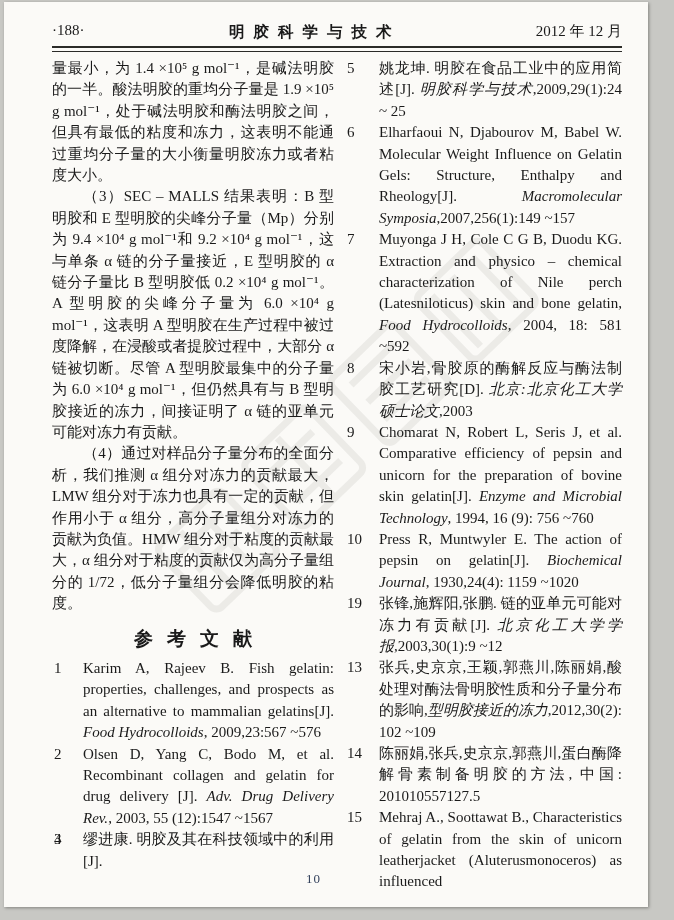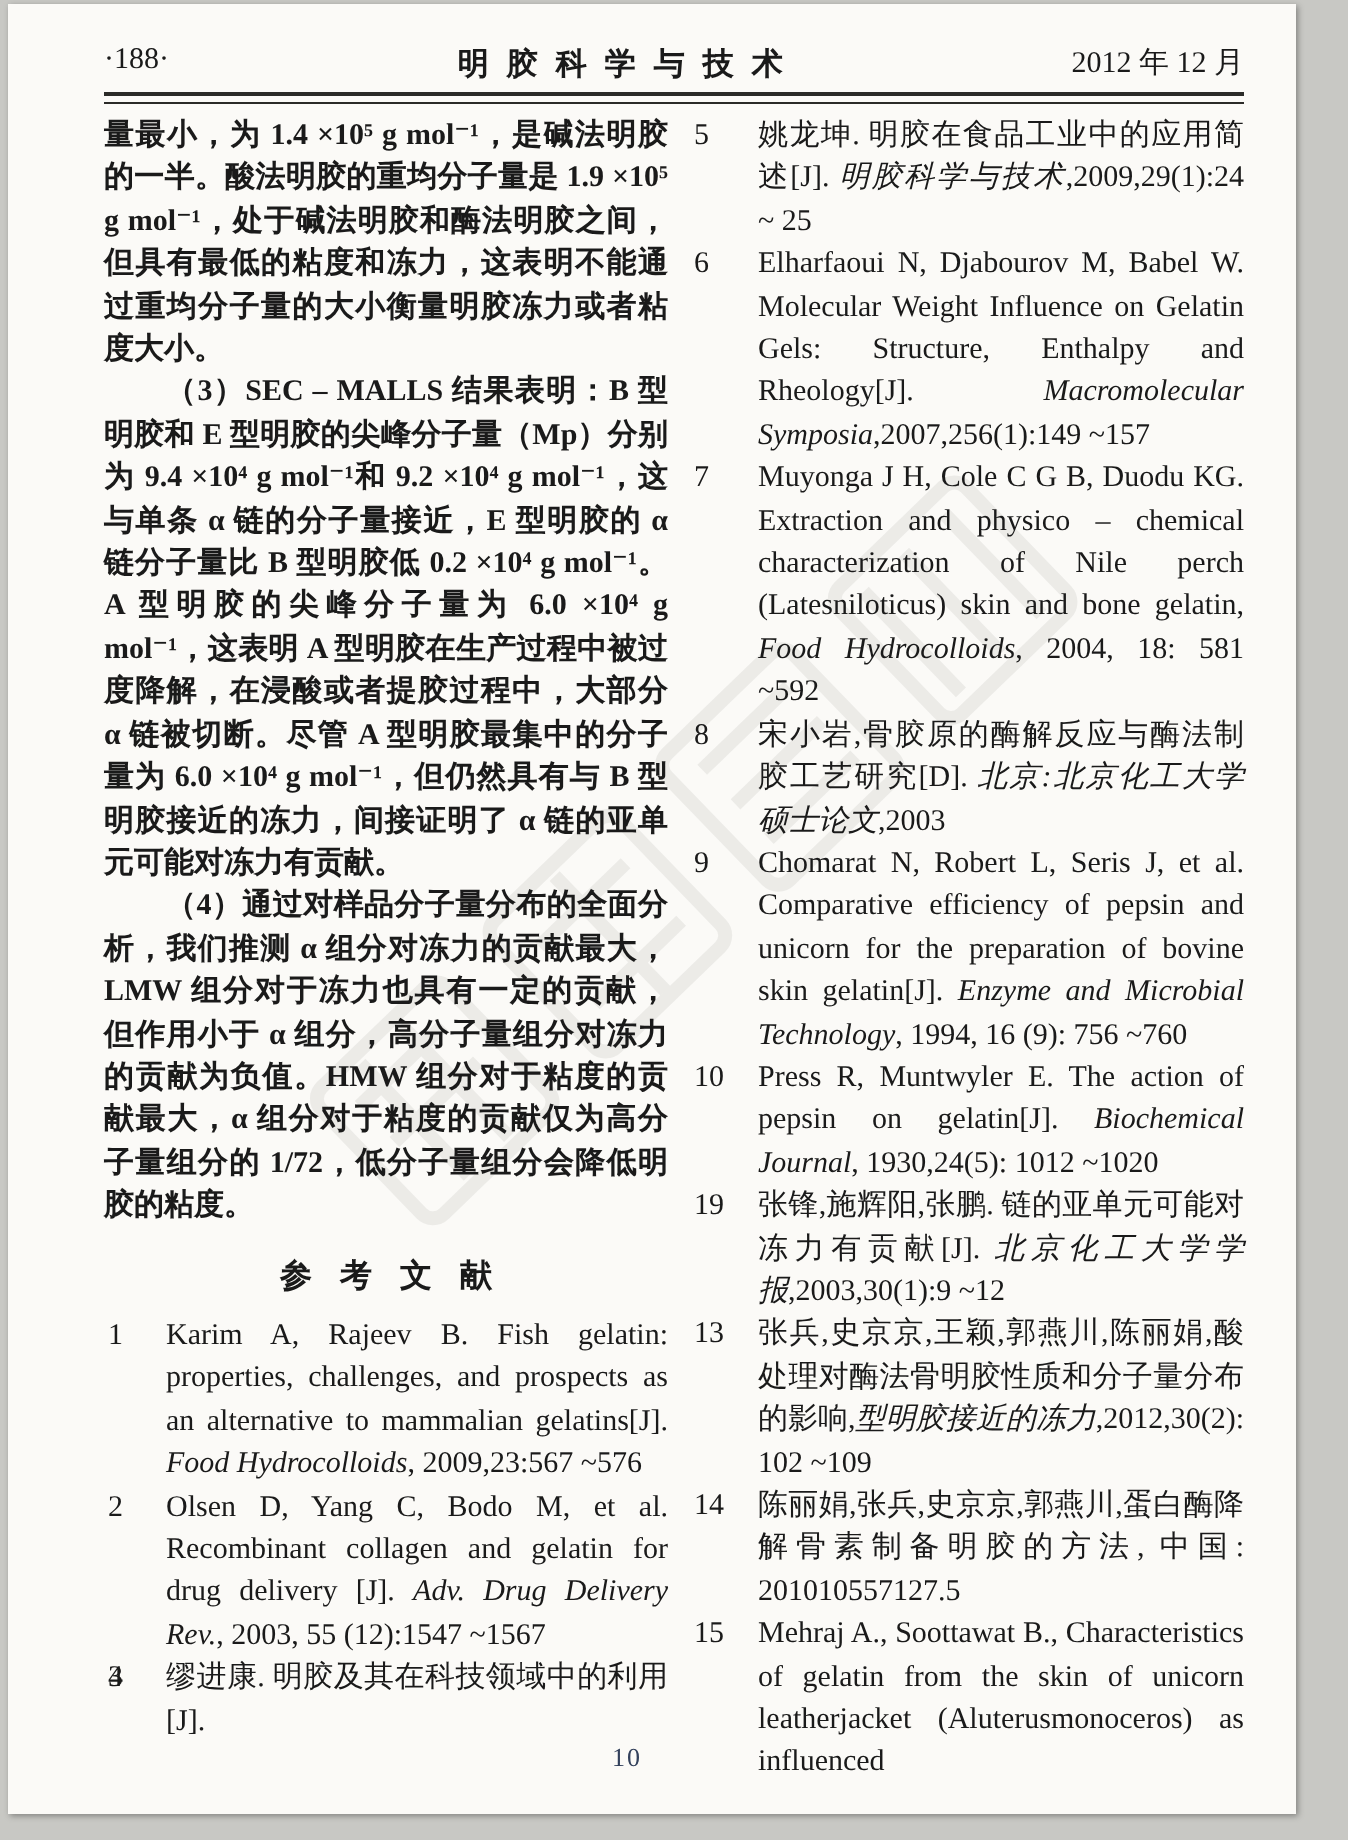--- a/index.html
+++ b/index.html
@@ -26,24 +26,24 @@
     border-top:2px solid #2b2b28;border-bottom:1px solid #2b2b28;
   }
   
   .cols{
     position:absolute;top:56px;left:48px;width:570px;
     display:flex;gap:11px;
   }
   .col{font-size:15px;line-height:21.4px;text-align:justify;}
   .col-left{width:282px;flex:none;}
   .col-right{width:277px;flex:none;}
-  .para{margin:0;font-weight:bold;}
+  .para{margin:0;}
   .para.indent{text-indent:31px;}
   .refs-heading{
-    text-align:center;font-weight:bold;font-size:16px;
+    text-align:center;font-weight:bold;font-size:19px;
     letter-spacing:14px;padding-left:14px;
     margin:13px 0 9px 0;
   }
   .ref{position:relative;padding-left:31px;margin:0;}
   .col-right .ref{padding-left:34px;}
   .ref-num{position:absolute;left:2px;top:0;}
   .it{font-style:italic;}
   
   .page-num{
     position:absolute;top:869px;left:302px;
@@ -94,21 +94,21 @@
           <div class="ref"><span class="ref-num">4</span><span><span>缪进康. 明胶及其在科技领域中的利用[J]. </span></span></div>
         </div>
     </div>
     <div class="col col-right">
       <div id="right-refs">
           <div class="ref"><span class="ref-num">5</span><span><span>姚龙坤. 明胶在食品工业中的应用简述[J]. </span><span class="it">明胶科学与技术</span><span>,2009,29(1):24 ~ 25</span></span></div>
           <div class="ref"><span class="ref-num">6</span><span><span>Elharfaoui N, Djabourov M, Babel W. Molecular Weight Influence on Gelatin Gels: Structure, Enthalpy and Rheology[J]. </span><span class="it">Macromolecular Symposia</span><span>,2007,256(1):149 ~157</span></span></div>
           <div class="ref"><span class="ref-num">7</span><span><span>Muyonga J H, Cole C G B, Duodu KG. Extraction and physico – chemical characterization of Nile perch (Latesniloticus) skin and bone gelatin, </span><span class="it">Food Hydrocolloids</span><span>, 2004, 18: 581 ~592</span></span></div>
           <div class="ref"><span class="ref-num">8</span><span><span>宋小岩,骨胶原的酶解反应与酶法制胶工艺研究[D]. </span><span class="it">北京:北京化工大学硕士论文</span><span>,2003</span></span></div>
           <div class="ref"><span class="ref-num">9</span><span><span>Chomarat N, Robert L, Seris J, et al. Comparative efficiency of pepsin and unicorn for the preparation of bovine skin gelatin[J]. </span><span class="it">Enzyme and Microbial Technology</span><span>, 1994, 16 (9): 756 ~760</span></span></div>
-          <div class="ref"><span class="ref-num">10</span><span><span>Press R, Muntwyler E. The action of pepsin on gelatin[J]. </span><span class="it">Biochemical Journal</span><span>, 1930,24(5): 1012 ~1020</span></span></div>
+          <div class="ref"><span class="ref-num">10</span><span><span>Press R, Muntwyler E. The action of pepsin on gelatin[J]. </span><span class="it">Biochemical Journal</span><span>, 1930,24(4): 1159 ~1020</span></span></div>
           <div class="ref"><span class="ref-num">19</span><span><span>张锋,施辉阳,张鹏. 链的亚单元可能对冻力有贡献[J]. </span><span class="it">北京化工大学学报</span><span>,2003,30(1):9 ~12</span></span></div>
           <div class="ref"><span class="ref-num">13</span><span><span>张兵,史京京,王颖,郭燕川,陈丽娟,酸处理对酶法骨明胶性质和分子量分布的影响,</span><span class="it">型明胶接近的冻力</span><span>,2012,30(2): 102 ~109</span></span></div>
           <div class="ref"><span class="ref-num">14</span><span><span>陈丽娟,张兵,史京京,郭燕川,蛋白酶降解骨素制备明胶的方法, 中国: 201010557127.5</span></span></div>
           <div class="ref"><span class="ref-num">15</span><span><span>Mehraj A., Soottawat B., Characteristics of gelatin from the skin of unicorn leatherjacket (Aluterusmonoceros) as influenced</span></span></div>
         </div>
     </div>
   </div>
 
   <div class="page-num">10</div>
 </div>

